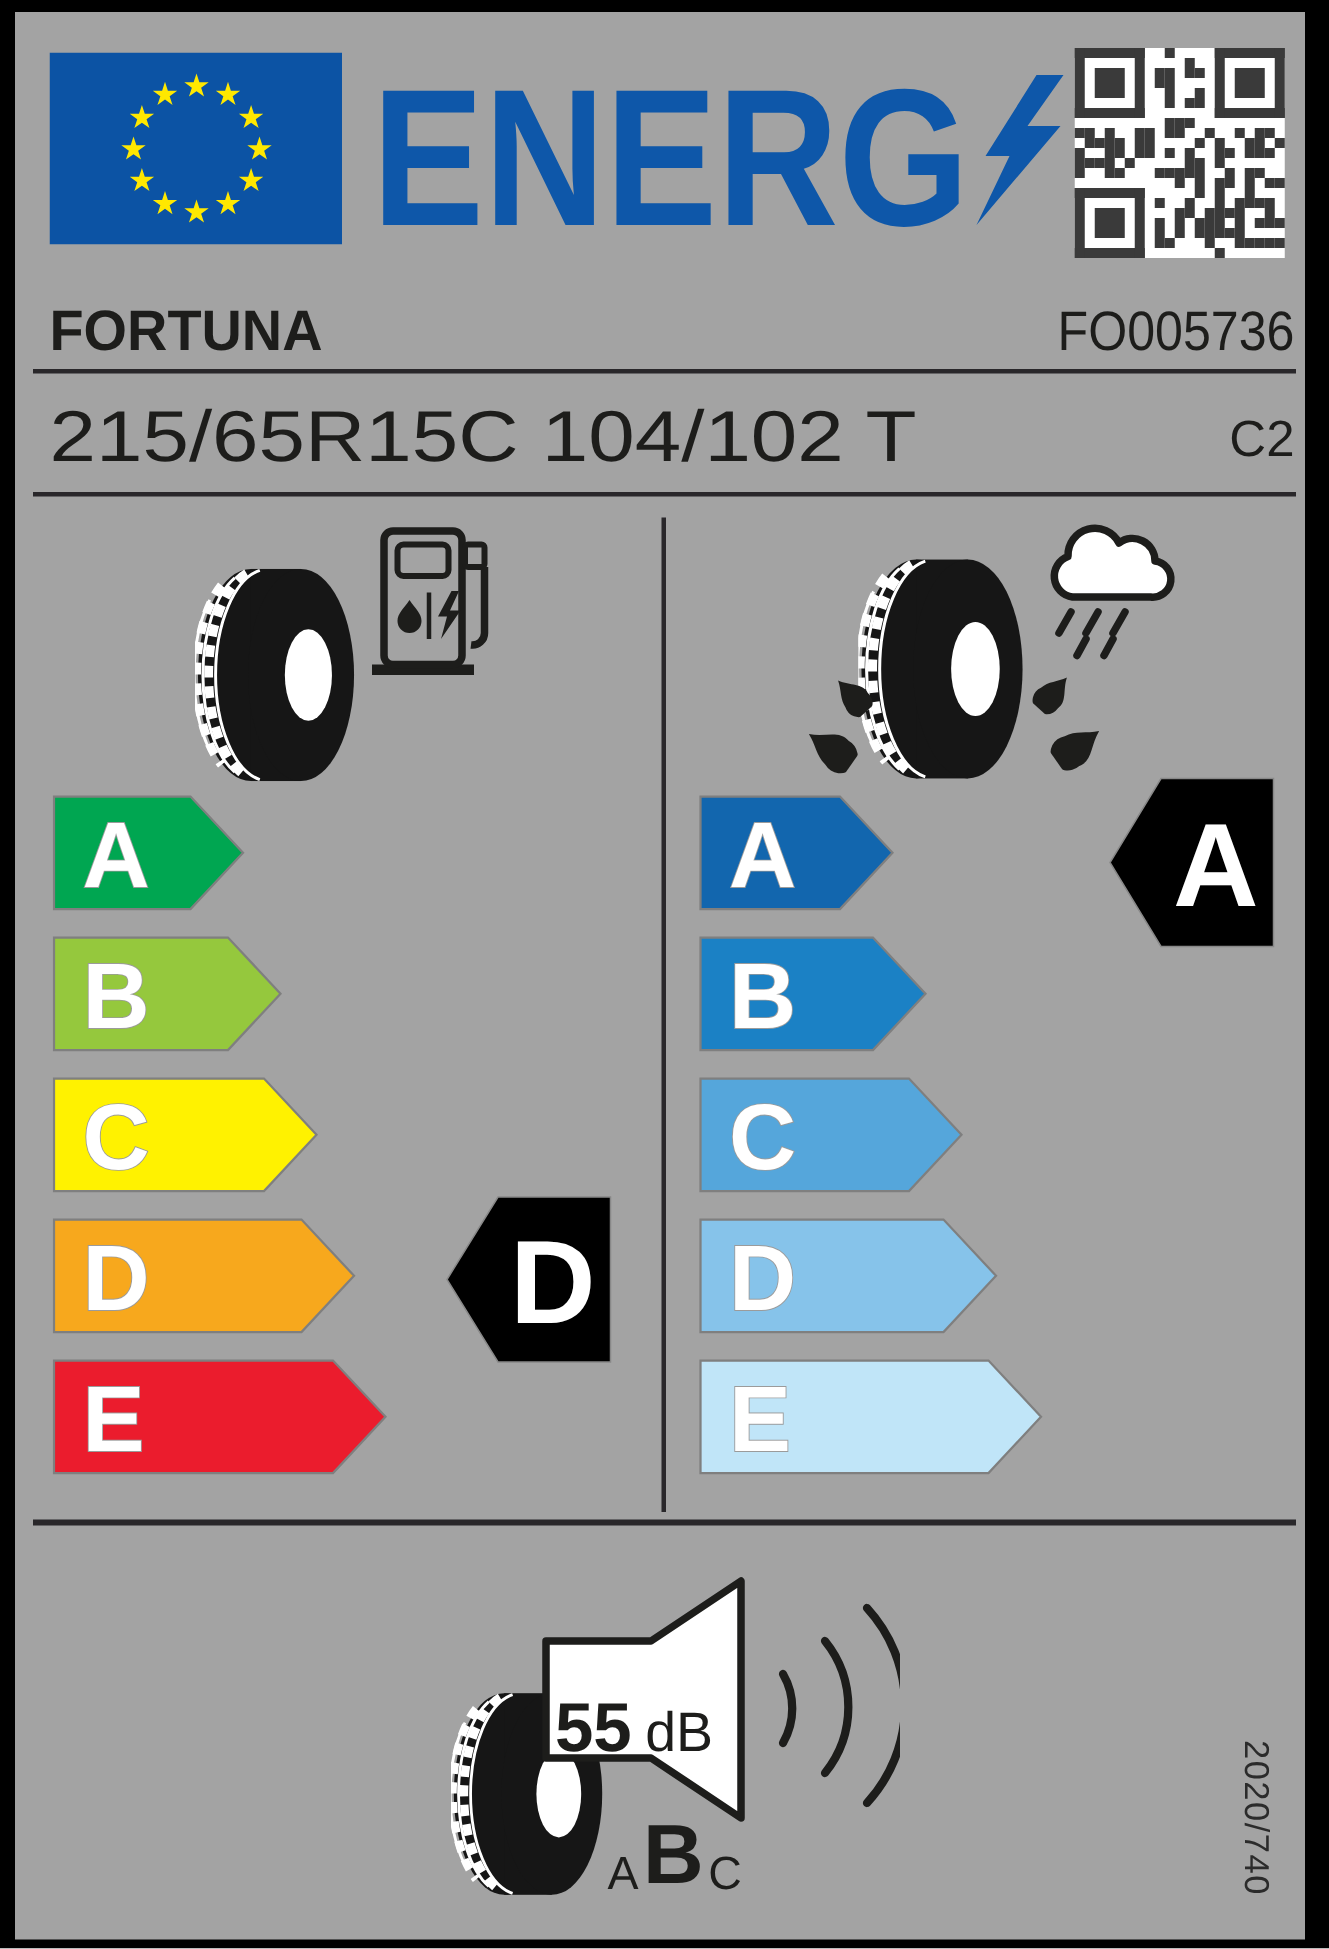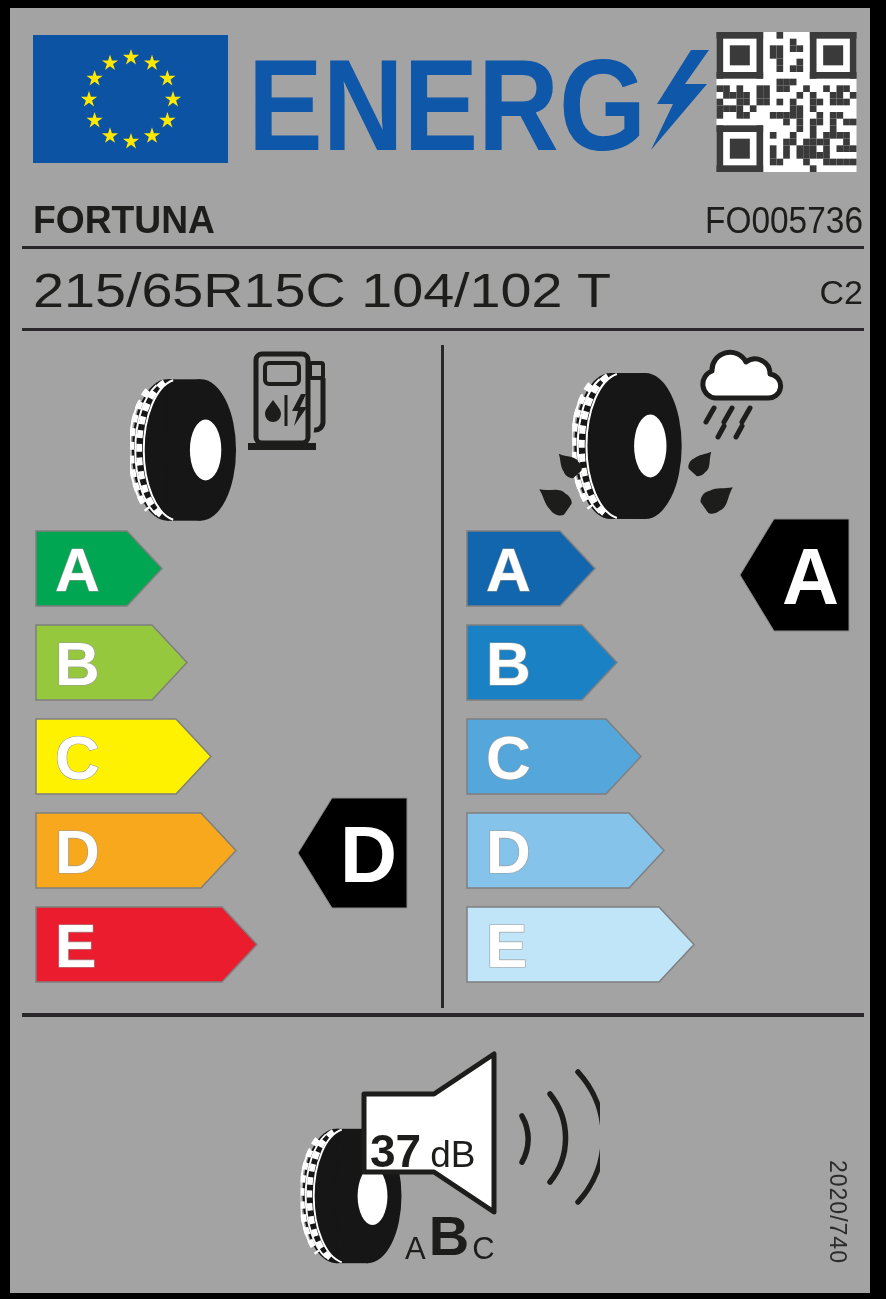--- a/index.html
+++ b/index.html
@@ -327,21 +327,21 @@
 
   <svg class="abs" style="left:296px;top:1126px;" width="112" height="140" viewBox="0 0 110 150">
       <use href="#tire"></use>
     </svg>
 
   <svg class="abs" style="left:358px;top:1048px;" width="142" height="170" viewBox="0 0 142 170">
     <path d="M6 46 H76 L136 6 V164 L76 124 H6 Z" fill="#fff" stroke="#1d1d1b" stroke-width="5" stroke-linejoin="round"></path>
   </svg>
 
   <div class="abs noise-db" style="left:370px;top:1110px;">
-    <span class="val">37</span>
+    <span class="val">55</span>
     <span class="unit">dB</span>
   </div>
 
   <svg class="abs" style="left:508px;top:1058px;" width="92" height="158" viewBox="0 0 92 158">
     <g stroke="#1d1d1b" stroke-width="5.5" stroke-linecap="round" fill="none">
       <path d="M14 58 a46 46 0 0 1 0 46"></path>
       <path d="M42 36 a70 70 0 0 1 0 88"></path>
       <path d="M70 14 a96 96 0 0 1 0 130"></path>
     </g>
   </svg>

